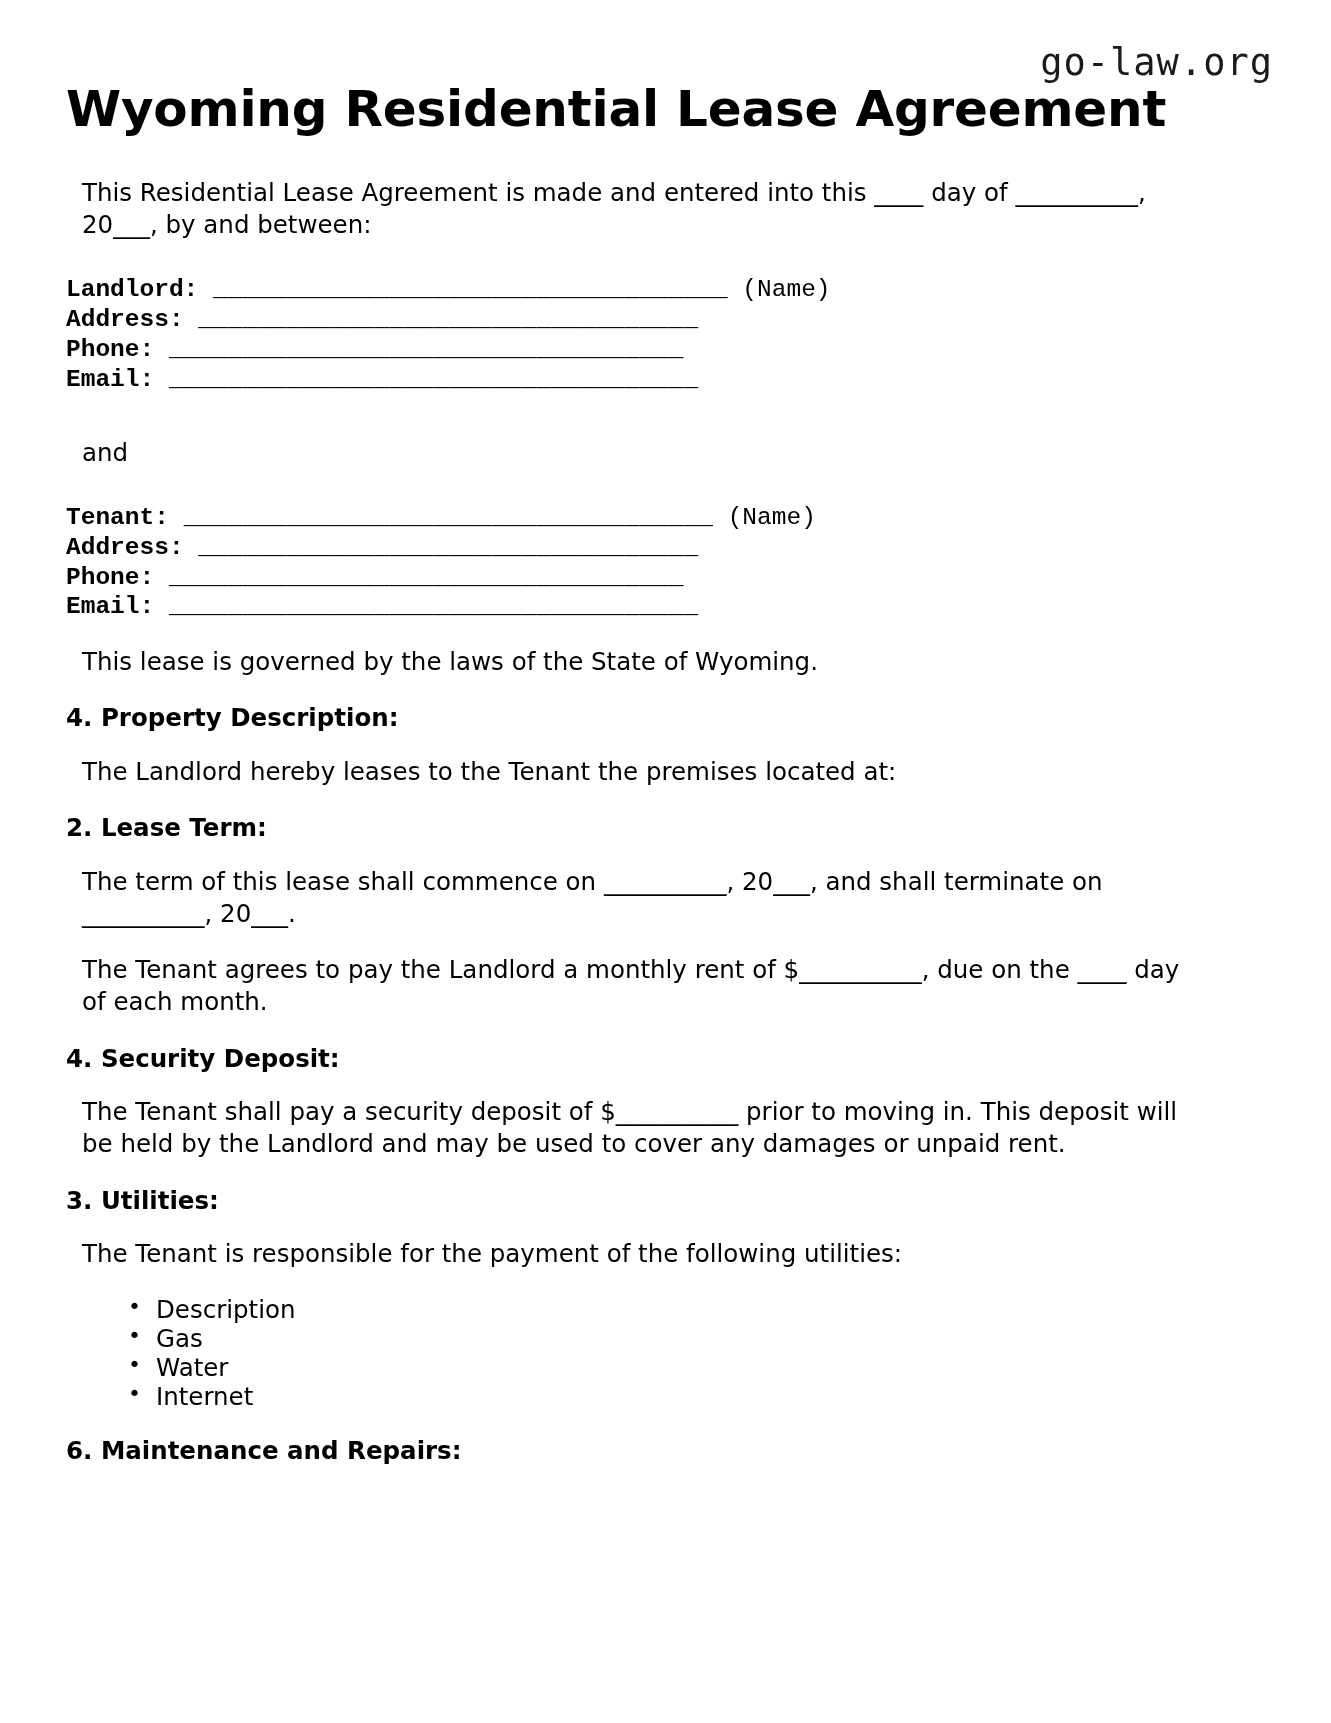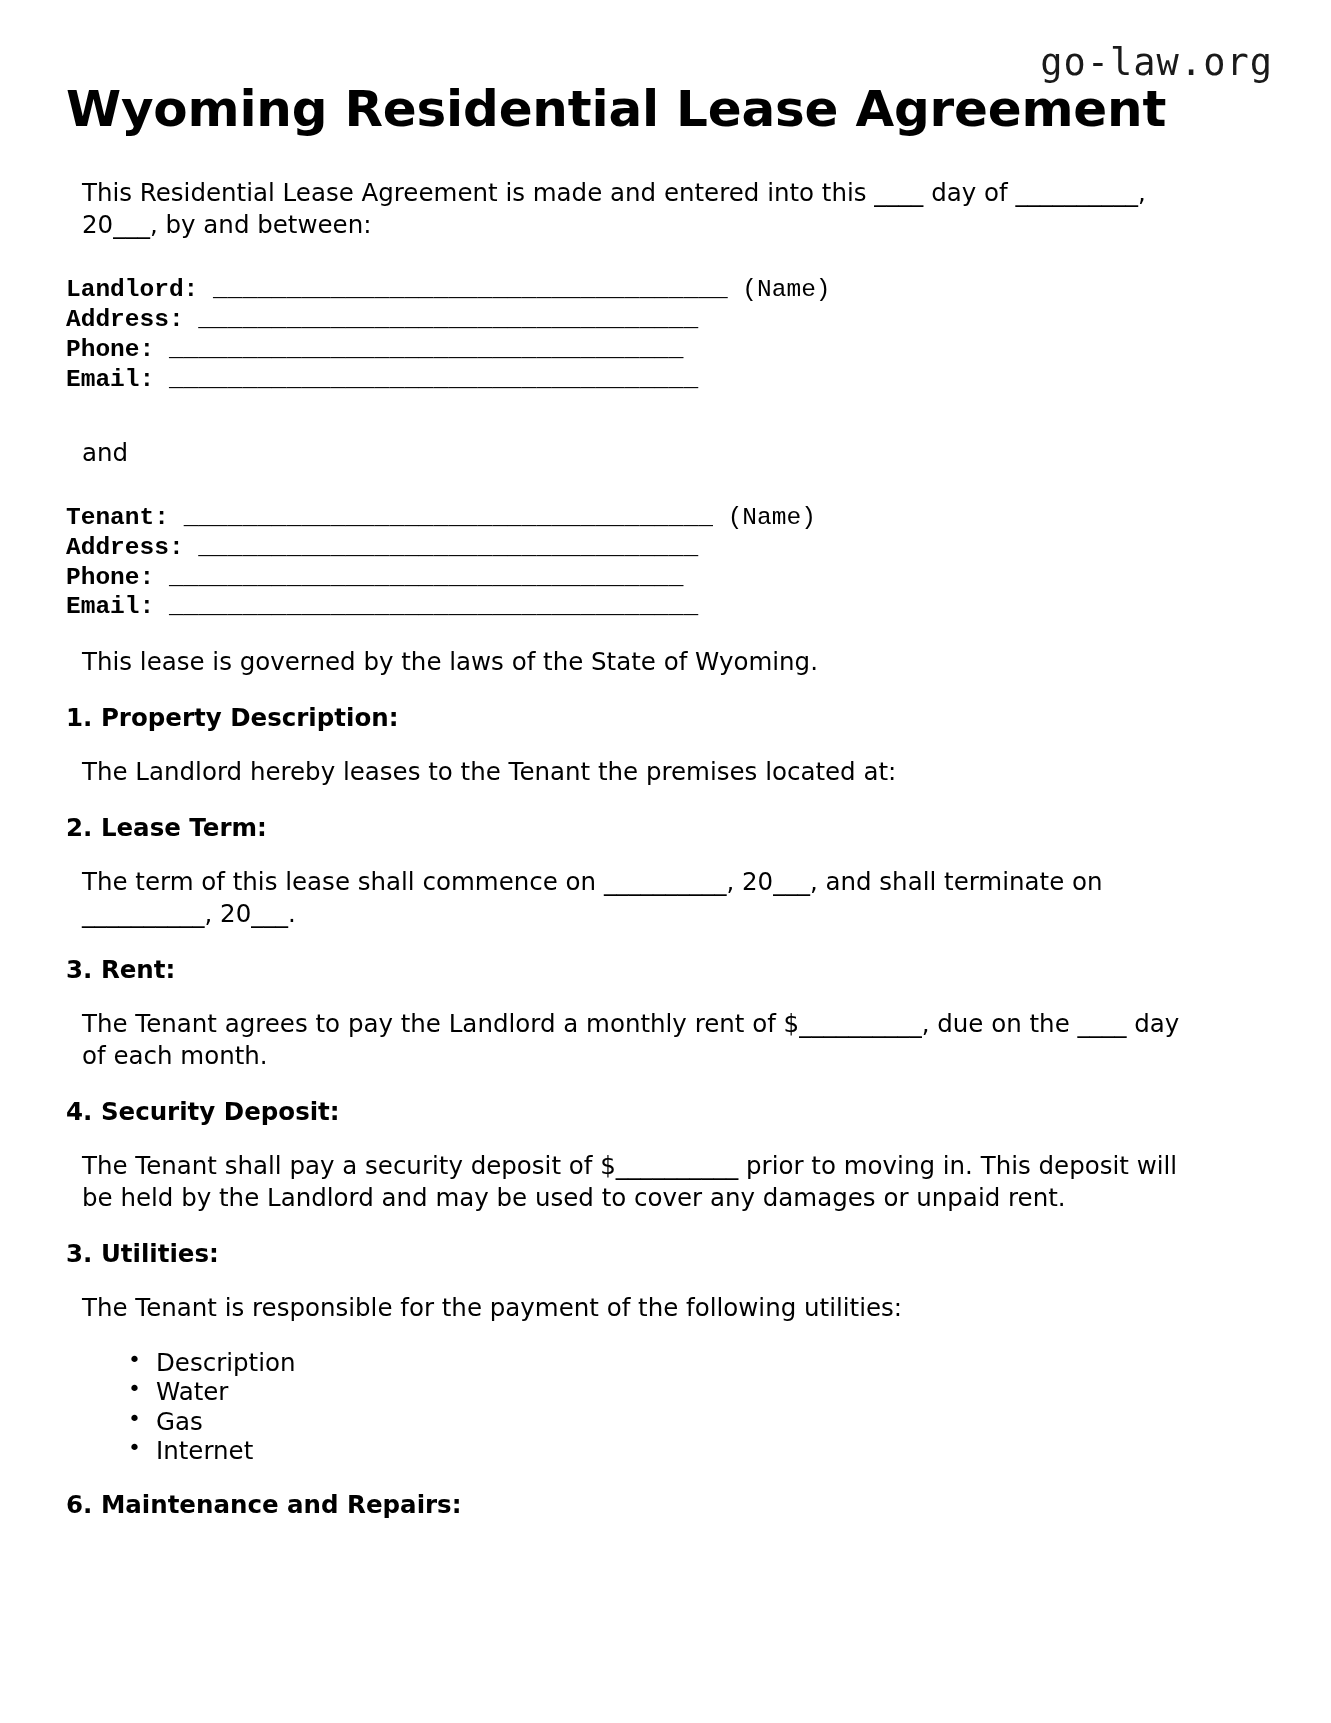--- a/index.html
+++ b/index.html
@@ -146,37 +146,36 @@
         <span class="blank">___________________________________</span>
       </div>
       <div class="party-line">
         <b>Email:</b>
         <span class="blank">____________________________________</span>
       </div>
     </div>
 
     <p class="para">This lease is governed by the laws of the State of Wyoming.</p>
 
-    <h2 class="sec-title">1. Property Description:</h2>
+    <h2 class="sec-title">4. Property Description:</h2>
     <p class="para">The Landlord hereby leases to the Tenant the premises located at:</p>
 
     <h2 class="sec-title">2. Lease Term:</h2>
     <p class="para">The term of this lease shall commence on __________, 20___, and shall terminate on __________, 20___.</p>
 
-    <h2 class="sec-title">3. Rent:</h2>
     <p class="para">The Tenant agrees to pay the Landlord a monthly rent of $__________, due on the ____ day of each month.</p>
 
     <h2 class="sec-title">4. Security Deposit:</h2>
     <p class="para">The Tenant shall pay a security deposit of $__________ prior to moving in. This deposit will be held by the Landlord and may be used to cover any damages or unpaid rent.</p>
 
     <h2 class="sec-title">3. Utilities:</h2>
     <p class="para">The Tenant is responsible for the payment of the following utilities:</p>
     <ul class="util-list">
       <li>Description</li>
+      <li>Gas</li>
       <li>Water</li>
-      <li>Gas</li>
       <li>Internet</li>
     </ul>
 
     <h2 class="sec-title">6. Maintenance and Repairs:</h2>
 
   </div>
 </div>
 
 </body></html>

